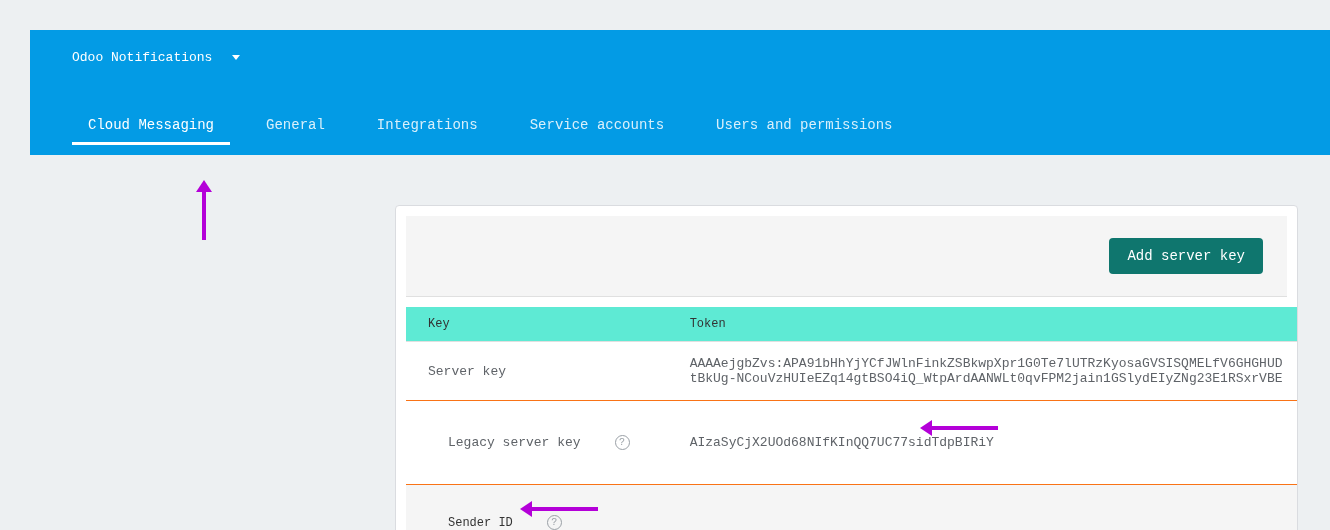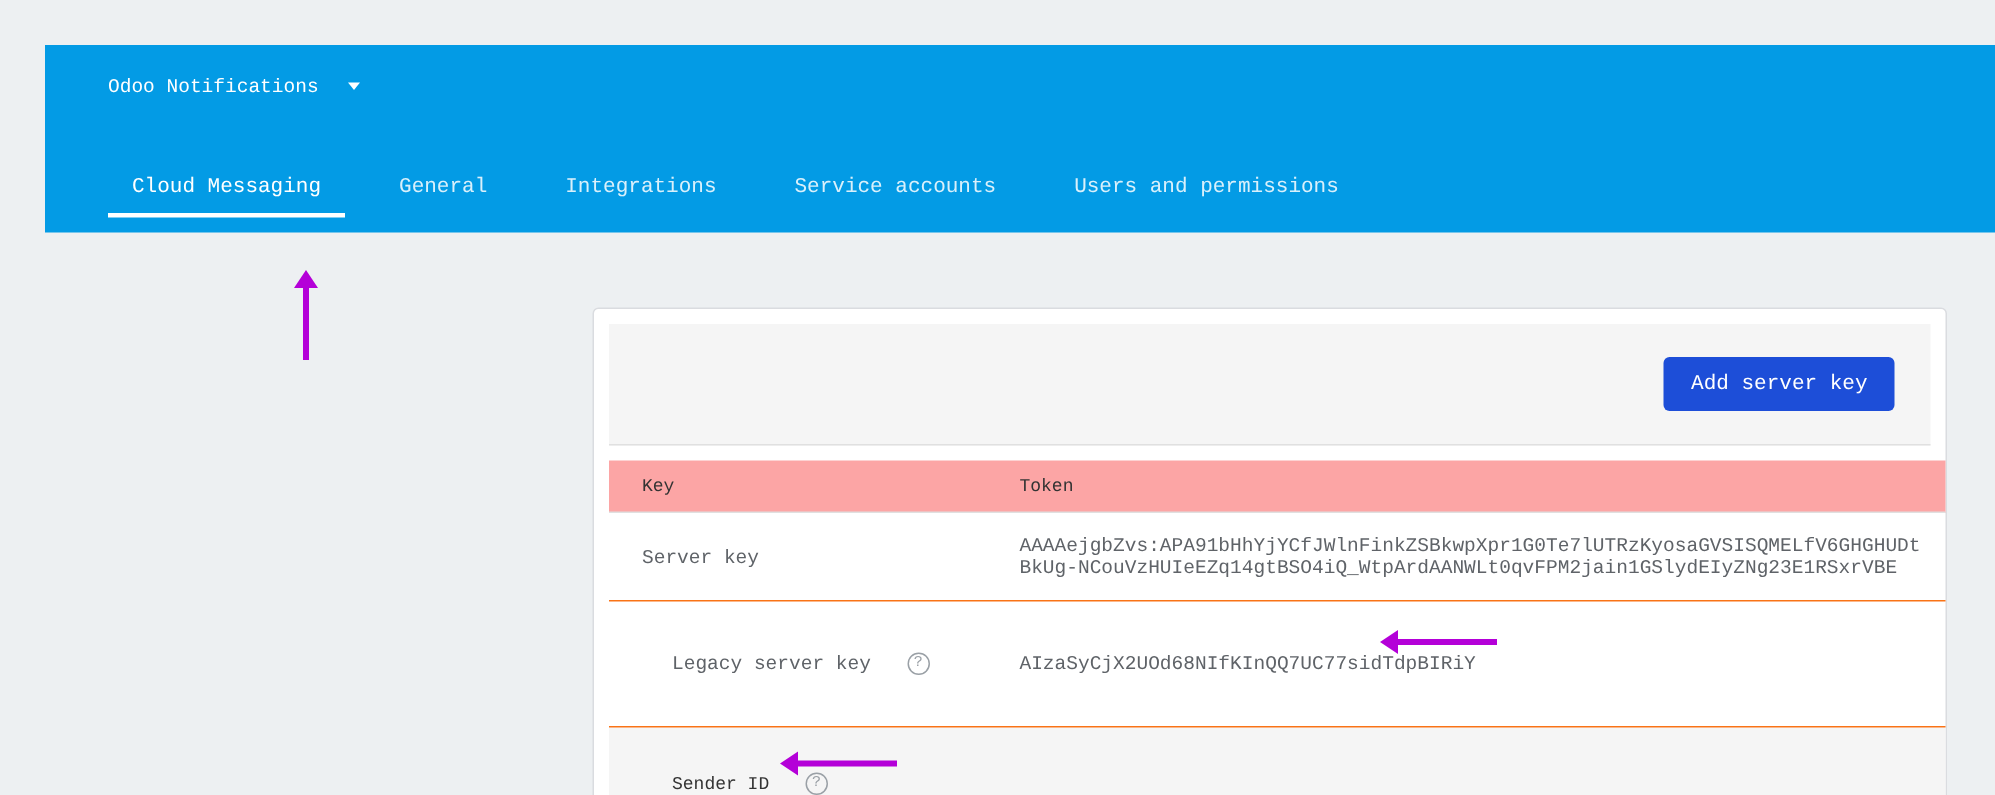--- a/index.html
+++ b/index.html
@@ -88,35 +88,35 @@
       overflow: hidden;
     }
     .card-actions {
       background: #f5f5f5;
       padding: 12px 14px;
       display: flex;
       justify-content: flex-end;
       border-bottom: 1px solid #e0e0e0;
     }
     .btn-primary {
-      background: #1d4ed8;
+      background: #0f766e;
       color: #fff;
       border: none;
       border-radius: 4px;
       padding: 10px 18px;
       font-size: 14px;
       font-weight: 500;
       cursor: pointer;
     }
     .table {
       width: 100%;
       border-collapse: collapse;
     }
     .table th {
-      background: #fca5a5;
+      background: #5eead4;
       text-align: left;
       padding: 10px 20px;
       font-size: 12px;
       font-weight: 500;
       color: #333;
       border-bottom: 1px solid #e0e0e0;
     }
     .table th:first-child,
     .table td:first-child {
       width: 200px;
@@ -129,21 +129,21 @@
       border-bottom: 1px solid #f97316;
       vertical-align: middle;
       word-break: break-all;
     }
     .table td.key-name {
       white-space: nowrap;
     }
     .key-label-wrap {
       display: flex;
       align-items: flex-end;
-      gap: 4px;
+      gap: 14px;
     }
     .help-icon {
       display: inline-flex;
       align-items: center;
       justify-content: center;
       width: 15px;
       height: 15px;
       border: 1.2px solid #9aa0a6;
       border-radius: 50%;
       color: #9aa0a6;

